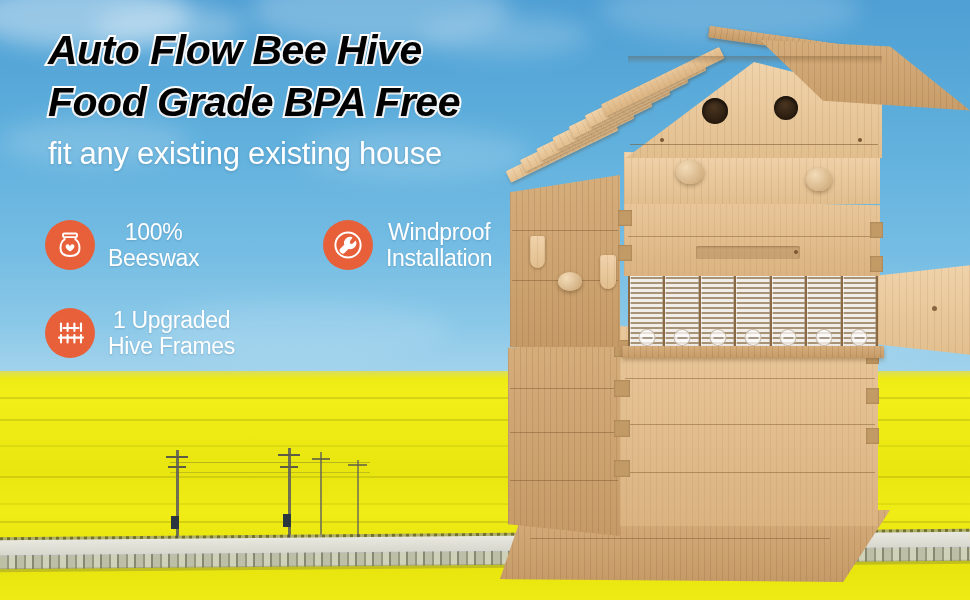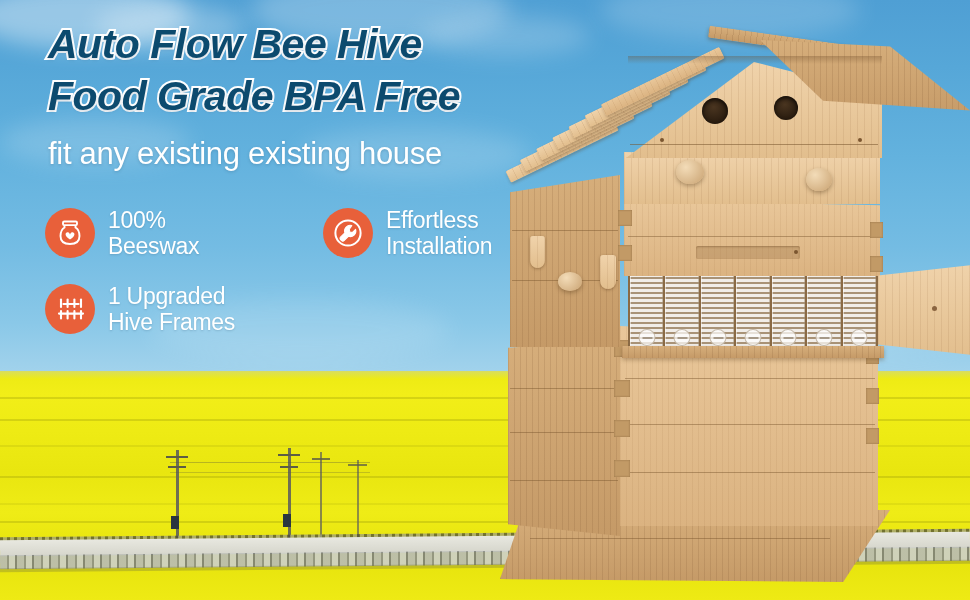--- a/index.html
+++ b/index.html
@@ -90,45 +90,46 @@
   }
 
   
   .pole { position:absolute; background:#6f6f52; }
   .pole-mast { width:3px; }
   .pole-arm  { height:2px; background:#5d5d45; }
   .pole-box  { background:#2a3640; }
 
   
   .headline {
-    position:absolute; left:48px; top:18px;
+    position:absolute; left:48px; top:24px;
     font-size:41px; font-weight:bold; font-style:italic;
-    color:#0c4a6e;
+    color:#000000;
     line-height:1.28;
     letter-spacing:-0.5px;
     -webkit-text-stroke:4px #ffffff;
     paint-order:stroke fill;
     white-space:pre-line;
     text-shadow:0 2px 3px rgba(60,90,120,.20);
   }
   .subtitle {
     position:absolute; left:48px; top:136px;
     font-size:31px; font-weight:normal; color:#ffffff;
     letter-spacing:-0.3px;
     text-shadow:0 1px 3px rgba(50,90,120,.30);
   }
 
   
   .features {
-    position:absolute; left:45px; top:197px;
+    position:absolute; left:45px; top:209px;
     width:520px;
     display:grid;
     grid-template-columns:278px 250px;
     grid-auto-rows:72px;
-    row-gap:4px;
+    row-gap:16px;
+    text-align:center;
   }
   .feature { display:flex; align-items:center; gap:13px; }
   .badge {
     width:50px; height:50px; flex:0 0 50px;
     border-radius:50%;
     background:#e8603a;
     display:flex; align-items:center; justify-content:center;
   }
   .badge svg { display:block; }
   .feature-label {
@@ -419,21 +420,21 @@
 Beeswax</span>
     </div>
 
     <div class="feature">
       <span class="badge">
         <svg width="34" height="34" viewBox="0 0 34 34" fill="none" stroke="#fff" stroke-width="2">
           <circle cx="17" cy="17" r="12.6"></circle>
           <path d="M20.8 9.6 a5.6 5.6 0 0 0 -6.9 7.2 l-4.4 4.4 a1.6 1.6 0 0 0 0 2.3 l1.2 1.2 a1.6 1.6 0 0 0 2.3 0 l4.4 -4.4 a5.6 5.6 0 0 0 7.2 -6.9 l-3.1 3.1 -2.7 -0.5 -0.5 -2.7 z" fill="#fff" stroke="#fff" stroke-width="1.1" stroke-linejoin="round"></path>
         </svg>
       </span>
-      <span class="feature-label">Effortless
+      <span class="feature-label">Windproof
 Installation</span>
     </div>
 
 
     <div class="feature">
       <span class="badge">
         <svg width="32" height="32" viewBox="0 0 32 32" fill="none" stroke="#fff" stroke-width="2.1" stroke-linecap="round">
           <path d="M7 6.5 L7 14"></path>
           <path d="M13.6 6.5 L13.6 14"></path>
           <path d="M20.4 6.5 L20.4 14"></path>

